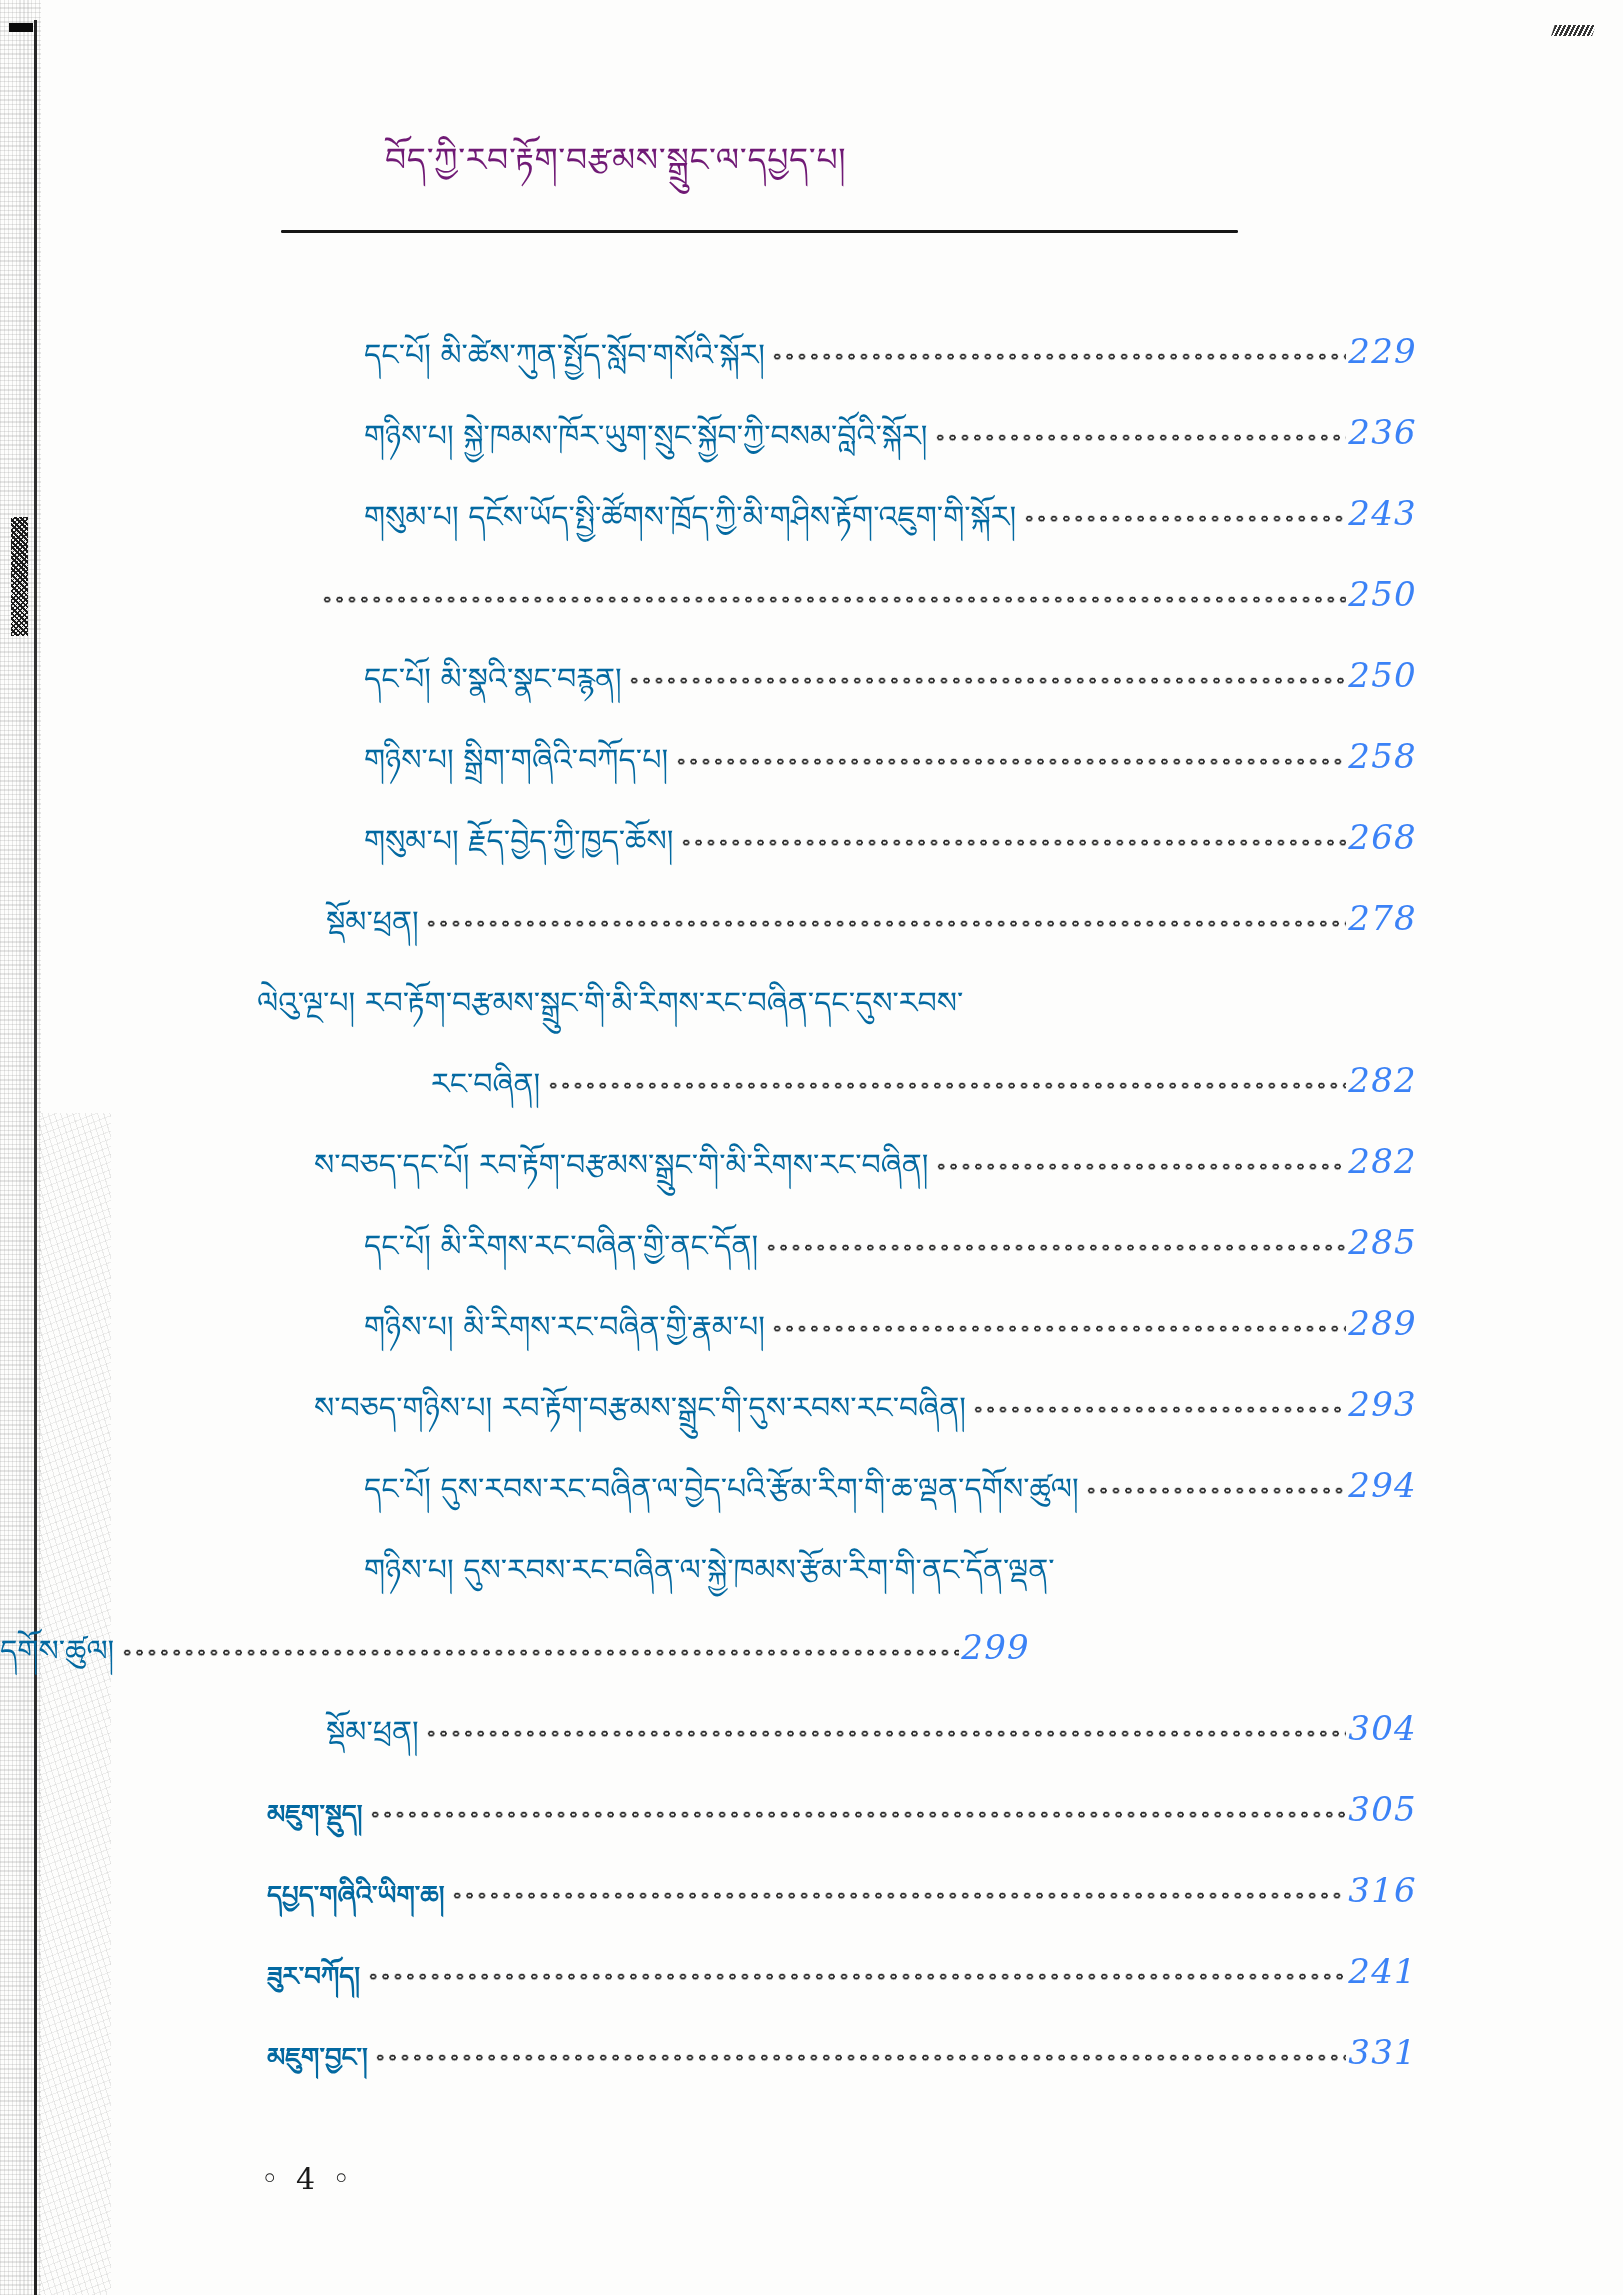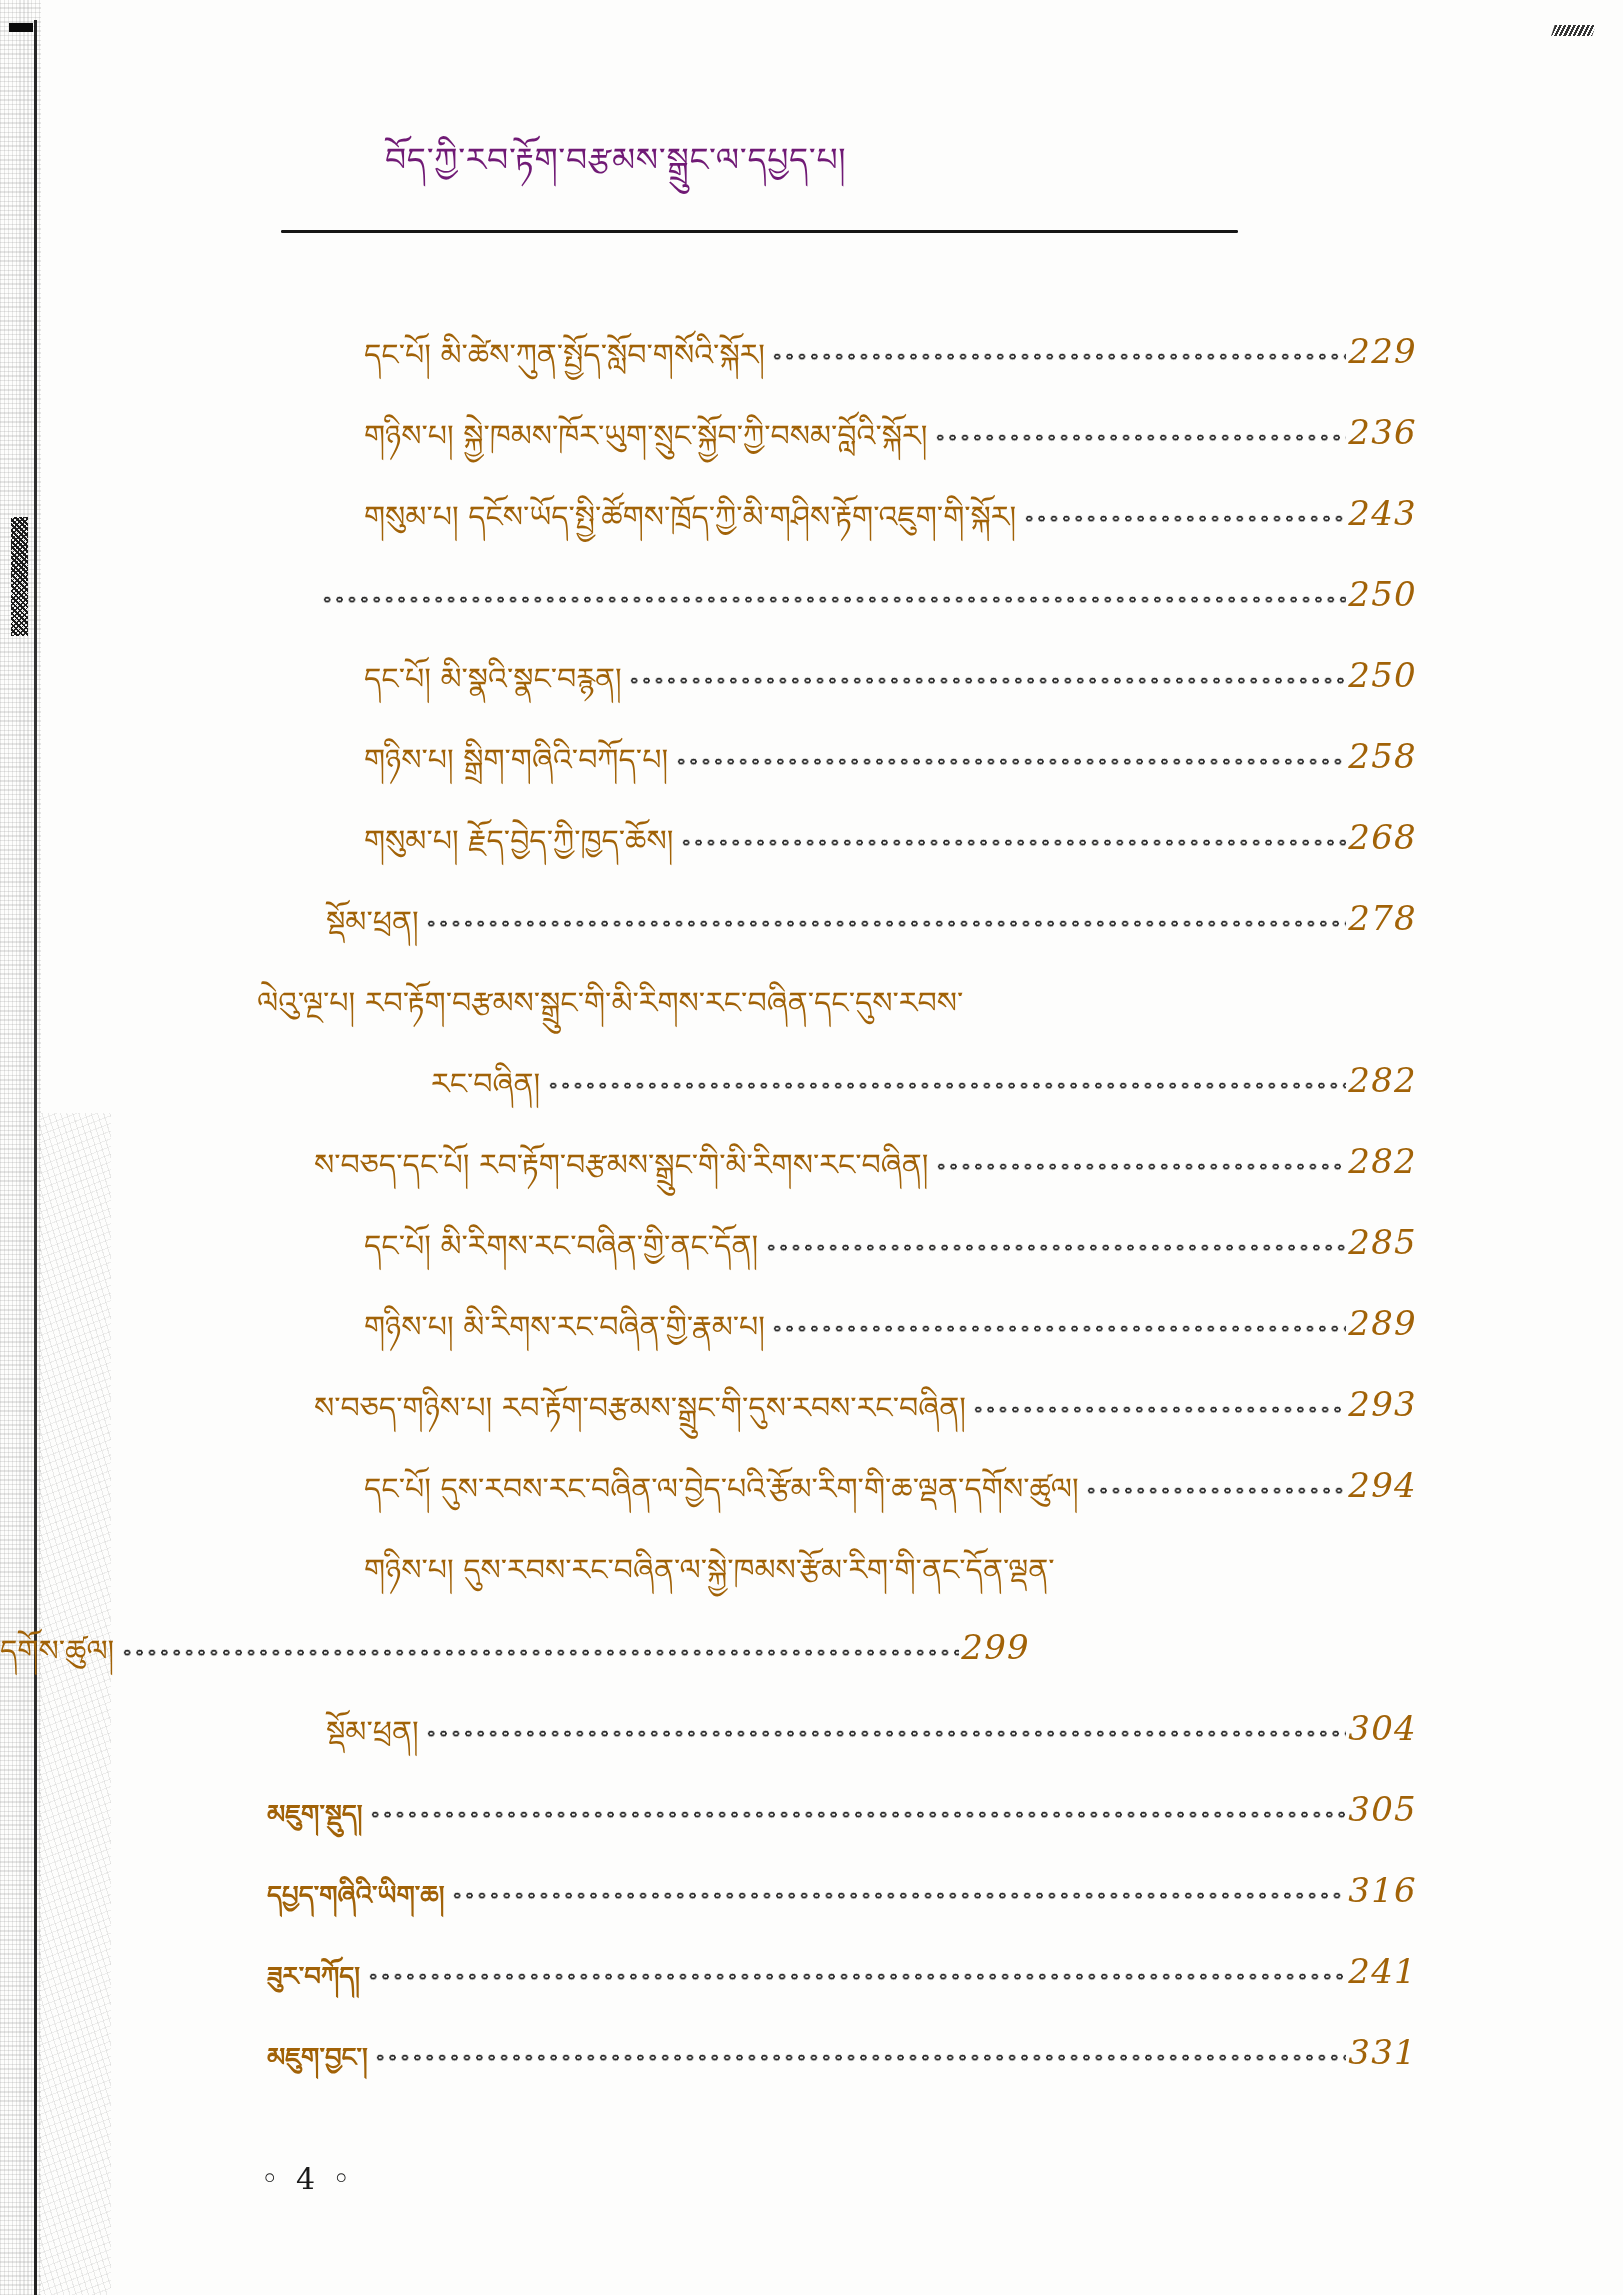--- a/index.html
+++ b/index.html
@@ -55,30 +55,30 @@
   .title-rule{
     position:absolute;left:281px;top:230px;width:957px;height:3.3px;
     background:#161616;border-radius:1.3px;
   }
   
   #toc{position:absolute;left:0;top:291px;width:1623px;}
   .toc-line{
     position:relative;display:flex;align-items:flex-end;
     height:81px;white-space:nowrap;
   }
-  .toc-label{font-size:30px;line-height:1.15;color:#a16207;}
+  .toc-label{font-size:30px;line-height:1.15;color:#0369a1;}
   .toc-line.major .toc-label{font-size:26px;font-weight:bold;}
   .dot-leader{
     flex:1 1 auto;height:9.2px;margin:0 2.6px 10.5px 6.5px;
     background-image:radial-gradient(circle at 50% 50%, transparent 0 1.3px, #2b2b2b 1.3px 2.9px, transparent 3.3px);
     background-size:12.4px 9.2px;background-repeat:repeat-x;background-position:left center;
   }
   .page-num{
     font-family:"DejaVu Serif",serif;font-style:italic;
-    font-size:34px;line-height:1;letter-spacing:1.3px;color:#a16207;
+    font-size:34px;line-height:1;letter-spacing:1.3px;color:#3b82f6;
     padding-bottom:3.9px;flex:0 0 auto;
   }
   
   .lv-sub          {margin-left:364px;width:1053px;}
   .lv-section      {margin-left:314px;width:1103px;}
   .lv-summary      {margin-left:326px;width:1091px;}
   .lv-chapter      {margin-left:257px;width:auto;}
   .lv-chapter-cont {margin-left:431px;width:986px;}
   .lv-cont         {width:1030px;justify-content:flex-end;}
   .lv-top          {margin-left:267px;width:1150px;}

